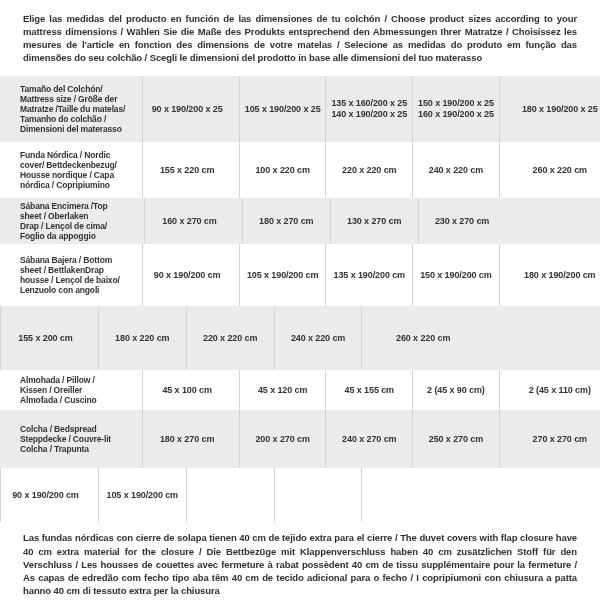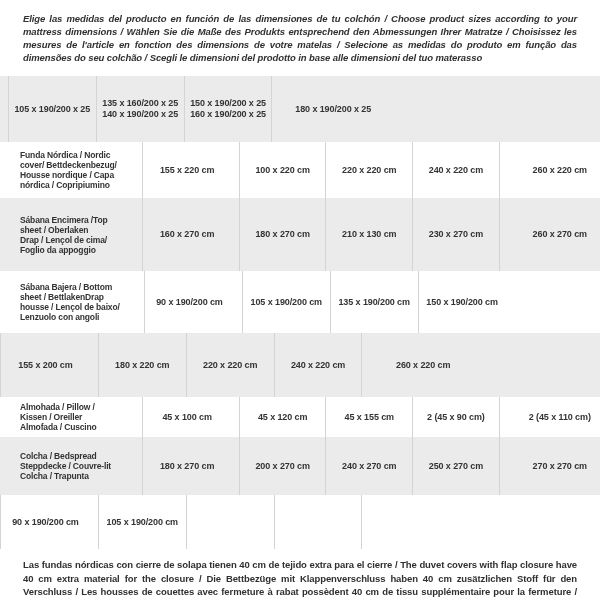--- a/index.html
+++ b/index.html
@@ -4,21 +4,21 @@
 <style>
   html,body{margin:0;padding:0;background:#ffffff;}
   .page{
     position:relative;width:600px;height:600px;background:#ffffff;overflow:hidden;
     font-family:"Liberation Sans",sans-serif;color:#333333;
   }
   .intro,.note{
     margin:0;padding:0 23px;text-align:justify;
     font-size:9.5px;font-weight:bold;line-height:1.38;letter-spacing:-0.1px;color:#303030;
   }
-  .intro{padding-top:12px;font-style:italic;}
+  .intro{padding-top:12px;}
   .note{padding-top:9px;}
   .size-table{width:600px;margin-top:12px;}
   .trow{display:flex;width:600px;}
   .trow.shade{background:#ebebeb;}
   .cell{
     box-sizing:border-box;display:flex;align-items:center;
     font-weight:bold;color:#333333;
   }
   .cell.lbl{
     width:24%;justify-content:flex-start;text-align:left;
@@ -35,61 +35,67 @@
 </head>
 <body>
 
 <div class="page">
 
   <p class="intro">Elige las medidas del producto en función de las dimensiones de tu colchón / Choose product sizes according to your mattress dimensions / Wählen Sie die Maße des Produkts entsprechend den Abmessungen Ihrer Matratze / Choisissez les mesures de l'article en fonction des dimensions de votre matelas / Selecione as medidas do produto em função das dimensões do seu colchão / Scegli le dimensioni del prodotto in base alle dimensioni del tuo materasso</p>
 
   <div class="size-table">
 
     <div class="trow shade" style="height:66px">
+      <div class="cell lbl">Tamaño del Colchón/
+Mattress size / Größe der
+Matratze /Taille du matelas/
+Tamanho do colchão /
+Dimensioni del materasso</div>
+      <div class="cell val c1">90 x 190/200 x 25</div>
       <div class="cell val c2">105 x 190/200 x 25</div>
       <div class="cell val c3">135 x 160/200 x 25
 140 x 190/200 x 25</div>
       <div class="cell val c4">150 x 190/200 x 25
 160 x 190/200 x 25</div>
       <div class="cell val c5">180 x 190/200 x 25</div>
     </div>
 
     <div class="trow" style="height:56px">
       <div class="cell lbl">Funda Nórdica /  Nordic
 cover/ Bettdeckenbezug/
 Housse nordique  / Capa
 nórdica / Copripiumino</div>
       <div class="cell val c1">155 x 220 cm</div>
       <div class="cell val c2">100 x 220 cm</div>
       <div class="cell val c3">220 x 220 cm</div>
       <div class="cell val c4">240 x 220 cm</div>
       <div class="cell val c5">260 x 220 cm</div>
     </div>
 
-    <div class="trow shade" style="height:73px">
+    <div class="trow shade" style="height:46px">
       <div class="cell lbl">Sábana Encimera /Top
 sheet / Oberlaken
 Drap / Lençol de cima/
 Foglio da appoggio</div>
       <div class="cell val c1">160 x 270 cm</div>
       <div class="cell val c2">180 x 270 cm</div>
-      <div class="cell val c3">210 x 130 cm</div>
+      <div class="cell val c3">130 x 270 cm</div>
       <div class="cell val c4">230 x 270 cm</div>
-      <div class="cell val c5">260 x 270 cm</div>
     </div>
 
     <div class="trow" style="height:62px">
       <div class="cell lbl">Sábana Bajera / Bottom
 sheet / BettlakenDrap
 housse / Lençol de baixo/
 Lenzuolo con angoli</div>
       <div class="cell val c1">90 x 190/200 cm</div>
       <div class="cell val c2">105 x 190/200 cm</div>
       <div class="cell val c3">135 x 190/200 cm</div>
       <div class="cell val c4">150 x 190/200 cm</div>
+      <div class="cell val c5">180 x 190/200 cm</div>
     </div>
 
     <div class="trow shade" style="height:64px">
       <div class="cell val c1">155 x 200 cm</div>
       <div class="cell val c2">180 x 220 cm</div>
       <div class="cell val c3">220 x 220 cm</div>
       <div class="cell val c4">240 x 220 cm</div>
       <div class="cell val c5">260 x 220 cm</div>
     </div>
 

